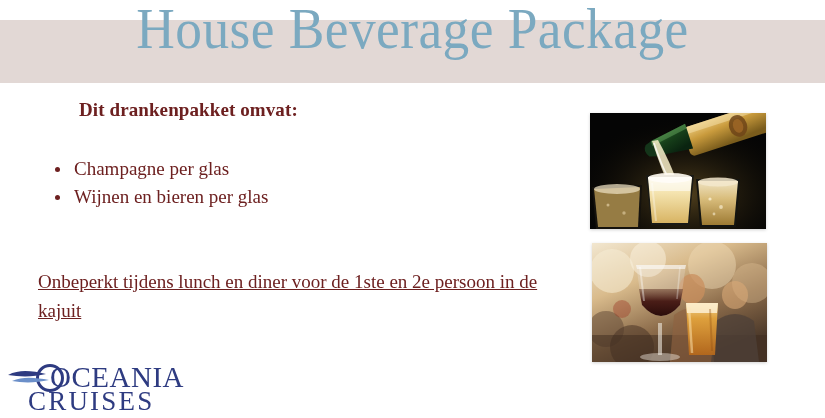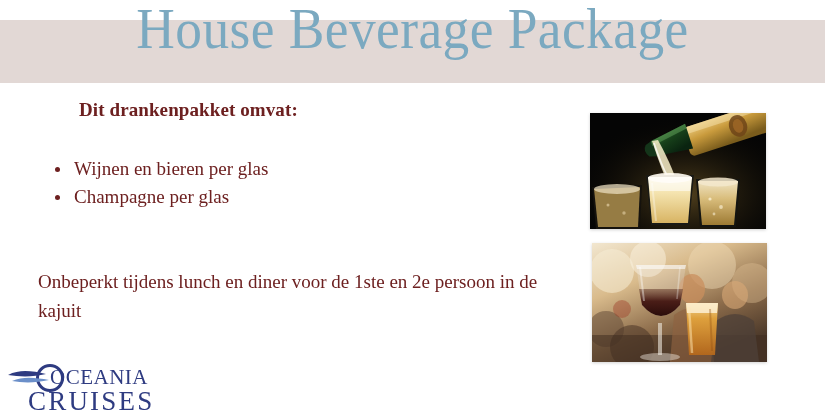--- a/index.html
+++ b/index.html
@@ -80,20 +80,21 @@
   }
 
   .note-paragraph {
     position: absolute;
     left: 38px;
     top: 267px;
     width: 500px;
     font-size: 19px;
     color: #6d2020;
     line-height: 29px;
+    text-decoration: underline;
   }
 
   
   .photo {
     position: absolute;
     overflow: hidden;
     box-shadow: 0 1px 3px rgba(0,0,0,0.18);
   }
   .photo-champagne {
     left: 590px;
@@ -117,21 +118,21 @@
     left: 6px;
     top: 363px;
     width: 165px;
     height: 52px;
     color: #2e3b81;
   }
   .logo-word-1 {
     position: absolute;
     left: 44px;
     top: 0px;
-    font-size: 21px;
+    font-size: 29px;
     letter-spacing: 0.5px;
     color: #2e3b81;
     line-height: 28px;
     white-space: nowrap;
   }
   .logo-word-2 {
     position: absolute;
     left: 22px;
     top: 24px;
     font-size: 27px;
@@ -152,25 +153,25 @@
 <body>
 
 <div class="title-band"></div>
 <div class="slide-title">House Beverage Package</div>
 
 <div class="lead-heading">Dit drankenpakket omvat:</div>
 
 <ul class="bullet-list">
   <li>
     <span class="bullet-dot"></span>
-    <span>Wijnen en bieren per glas</span>
+    <span>Champagne per glas</span>
   </li>
   <li>
     <span class="bullet-dot"></span>
-    <span>Champagne per glas</span>
+    <span>Wijnen en bieren per glas</span>
   </li>
 </ul>
 
 <div class="note-paragraph">Onbeperkt tijdens lunch en diner voor de 1ste en 2e persoon in de kajuit</div>
 
 <div class="photo photo-champagne">
   <svg class="photo-inner" viewBox="0 0 176 116" preserveAspectRatio="none">
     <defs>
       <linearGradient id="bottleGold" x1="0" y1="0" x2="0.3" y2="1">
         <stop offset="0%" stop-color="#f0cf84"></stop>

